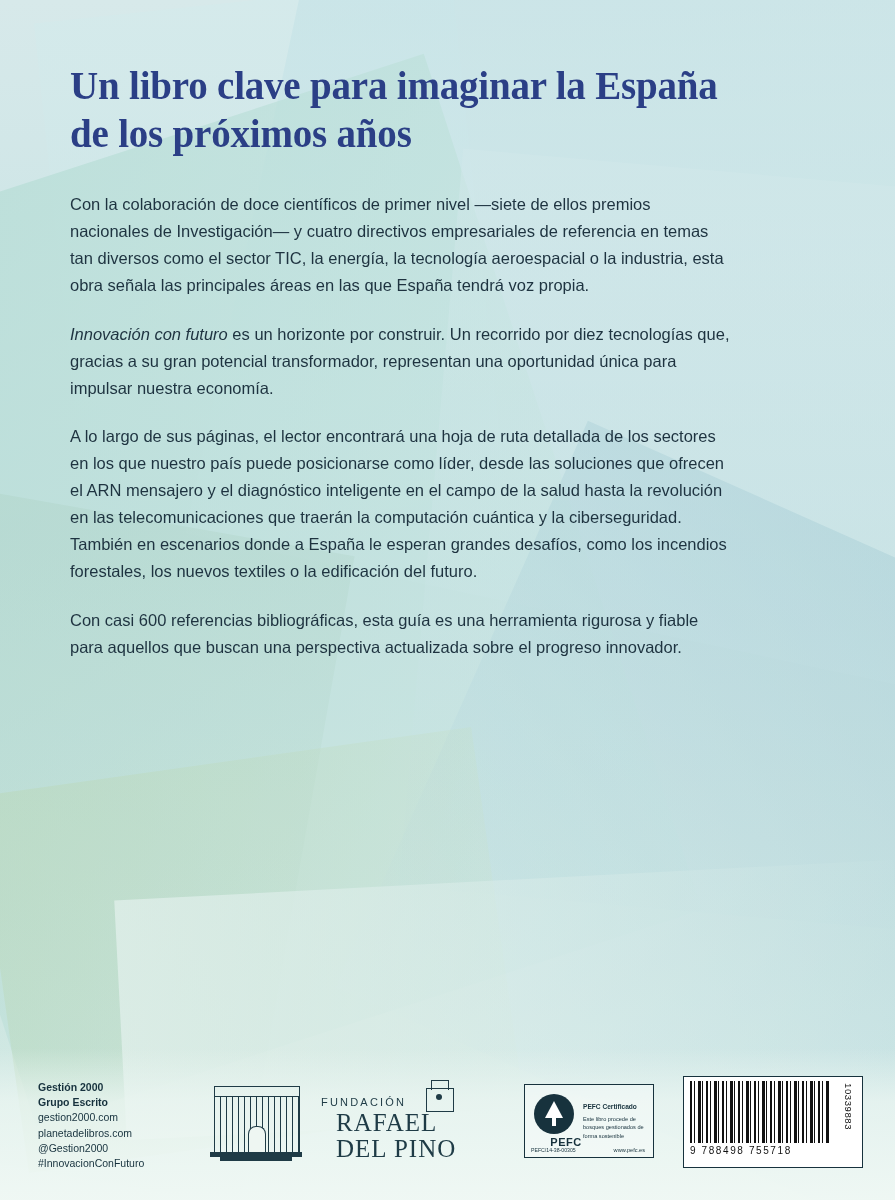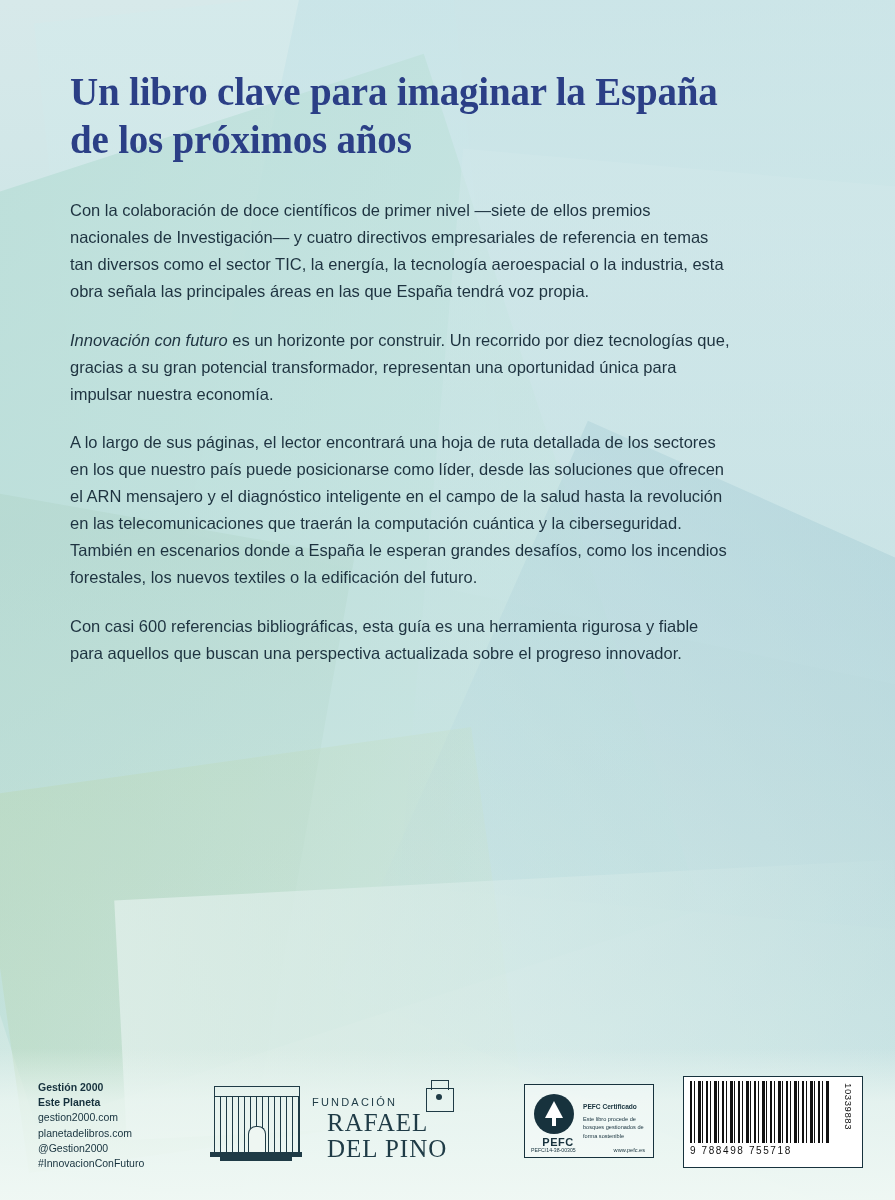--- a/index.html
+++ b/index.html
@@ -87,21 +87,21 @@
     z-index: 2;
     padding: 60px 70px 0 70px;
   }
 
   #headline {
     font-family: "Liberation Serif", serif;
     color: #2b3f86;
     font-size: 39px;
     line-height: 1.22;
     font-weight: 700;
-    margin: 8px 0 34px 0;
+    margin: 2px 0 34px 0;
     letter-spacing: -0.2px;
     max-width: 680px;
   }
 
   .body-copy p {
     color: #1e3340;
     font-size: 16.5px;
     line-height: 1.63;
     margin: 0 0 22px 0;
     max-width: 660px;
@@ -140,21 +140,21 @@
 
   
   #fundacion-logo {
     position: absolute;
     left: 210px;
     top: 28px;
     width: 270px;
     height: 92px;
     display: flex;
     align-items: flex-end;
-    gap: 10px;
+    gap: 19px;
   }
   #building-mark {
     width: 92px;
     height: 86px;
     position: relative;
   }
   #building-mark .b-roof {
     position: absolute; left: 4px; top: 4px; width: 84px; height: 10px;
     border: 1.4px solid #1f3b46; border-bottom: none;
   }
@@ -244,21 +244,21 @@
   #pefc-badge .pb-tree {
     position: absolute; left: 14px; top: 9px; width: 0; height: 0;
     border-left: 9px solid transparent;
     border-right: 9px solid transparent;
     border-bottom: 17px solid #fff;
   }
   #pefc-badge .pb-trunk {
     position: absolute; left: 21px; top: 25px; width: 4px; height: 9px; background: #fff;
   }
   #pefc-badge .pb-word {
-    position: absolute; left: 4px; top: 44px; width: 46px;
+    position: absolute; left: 12px; top: 44px; width: 46px;
     text-align: center;
     font-size: 11px;
     font-weight: 700;
     color: #17323d;
     letter-spacing: 0.5px;
   }
   #pefc-text {
     margin-left: 6px;
     color: #17323d;
     font-size: 5.6px;
@@ -350,21 +350,21 @@
       <p class="last">Con casi 600 referencias bibliográficas, esta guía es una herramienta rigurosa y fiable para aquellos que buscan una perspectiva actualizada sobre el progreso innovador.</p>
     </div>
 
   </div>
 
   <div id="footer">
     <div id="footer-inner">
 
       <div id="imprint">
         <div class="strong">Gestión 2000</div>
-        <div class="strong">Este Planeta</div>
+        <div class="strong">Grupo Escrito</div>
         <div>gestion2000.com</div>
         <div>planetadelibros.com</div>
         <div>@Gestion2000</div>
         <div>#InnovacionConFuturo</div>
       </div>
 
       <div id="fundacion-logo">
         <div id="building-mark">
           <div class="b-roof"></div>
           <div class="b-body"></div>

